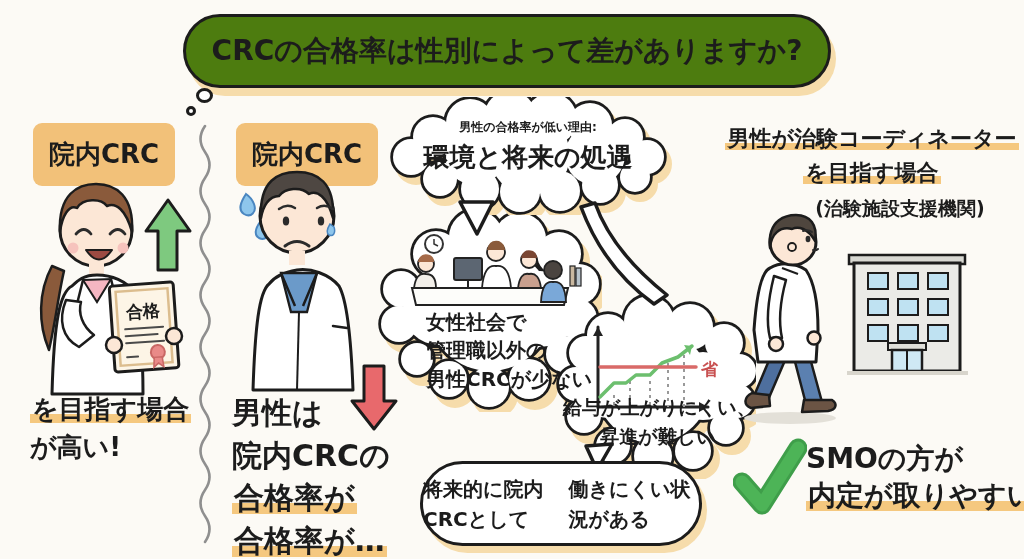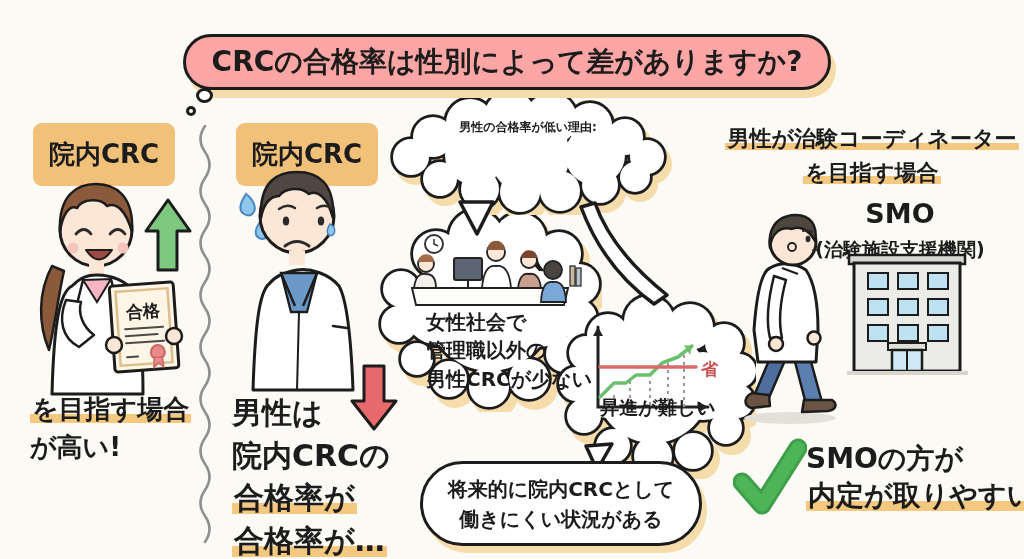--- a/index.html
+++ b/index.html
@@ -8,26 +8,26 @@
     --chart-line-green:#6cbf6e; --chart-line-red:#d96a68;
     --ink:#1c1c1c; --skin:#fce7d6; --bg:#fcfaf5;
   }
   *{margin:0;padding:0;box-sizing:border-box;}
   body{font-family:"DejaVu Sans",sans-serif;background:#fff;}
   .canvas{position:relative;width:1024px;height:559px;background:var(--bg);overflow:hidden;color:var(--ink);}
   .abs{position:absolute;}
   .nowrap{white-space:nowrap;}
   .tag{background:var(--highlight);border-radius:9px;padding:14px 16px;font-size:26px;font-weight:700;display:inline-block;}
   .ul{background-image:linear-gradient(transparent 66%,var(--underline) 66%,var(--underline) 96%,transparent 96%);padding:0 2px;}
-  .title-bubble{left:183px;top:14px;width:648px;height:56px;background:#fca5a5;border:3.5px solid var(--ink);
-    border-radius:44px;box-shadow:5px 8px 0 var(--bubble-shadow);display:flex;align-items:center;justify-content:center;z-index:4;margin-top:20px;}
+  .title-bubble{left:183px;top:14px;width:648px;height:74px;background:#4d7c0f;border:3.5px solid var(--ink);
+    border-radius:44px;box-shadow:5px 8px 0 var(--bubble-shadow);display:flex;align-items:center;justify-content:center;z-index:4;}
   .title-bubble span{font-size:28px;font-weight:700;letter-spacing:0px;}
   .bubble-dot{background:#fff;border:3px solid var(--ink);border-radius:50%;z-index:4;}
   .future-bubble{left:420px;top:461px;width:282px;height:85px;background:#fff;border:3.5px solid var(--ink);
-    border-radius:46px;box-shadow:5px 7px 0 var(--bubble-shadow);display:flex;flex-direction:column;align-items:center;justify-content:center;z-index:4;}
+    border-radius:46px;box-shadow:5px 7px 0 var(--bubble-shadow);display:flex;flex-direction:row;align-items:center;justify-content:center;z-index:4;}
   .future-bubble div{font-size:20px;font-weight:700;line-height:1.5;}
   .cloud-shadow{fill:var(--bubble-shadow);stroke:var(--bubble-shadow);stroke-width:6;}
   .cloud-stroke{fill:#fff;stroke:var(--ink);stroke-width:5.5;}
   .cloud-fill{fill:#fff;stroke:none;}
   .caption{font-weight:700;line-height:1.5;z-index:5;}
   .z2{z-index:2;} .z3{z-index:3;} .z5{z-index:5;}
   svg{display:block;}
   svg text{font-family:"DejaVu Sans",sans-serif;}
 </style>
 </head>
@@ -157,27 +157,29 @@
   </svg>
 
   <svg class="abs z3" style="left:0;top:0;" width="1024" height="559" viewBox="0 0 1024 559">
     <path d="M460,202 L477,234 L493,202 Z" fill="#fff" stroke="var(--ink)" stroke-width="3.5" stroke-linejoin="round"></path>
     <path d="M581,207 C597,250 622,281 654,304 L667,295 C633,268 607,237 595,203 Z" fill="#fff" stroke="var(--ink)" stroke-width="3.5" stroke-linejoin="round"></path>
     <path d="M586,446 L597,470 L612,444 Z" fill="#fff" stroke="var(--ink)" stroke-width="3.5" stroke-linejoin="round"></path>
   </svg>
 
   <div class="abs caption nowrap z5" style="left:398px;top:118px;width:260px;text-align:center;">
     <div style="font-size:12px;">男性の合格率が低い理由:</div>
+    <div style="font-size:26px;margin-top:2px;">環境と将来の処遇</div>
   </div>
   <div class="abs caption nowrap z5" style="left:406px;top:308px;font-size:20px;line-height:1.42;margin-left:20px;">
     <div>女性社会で</div>
     <div>管理職以外の</div>
     <div>男性CRCが少ない</div>
   </div>
   <div class="abs caption nowrap z5" style="left:563px;top:393px;width:190px;text-align:center;font-size:19px;line-height:1.55;">
+    <div>給与が上がりにくい、</div>
     <div>昇進が難しい</div>
   </div>
 
   <div class="abs future-bubble">
     <div>将来的に院内CRCとして</div>
     <div>働きにくい状況がある</div>
   </div>
 
   <div class="abs z5 tag" style="left:33px;top:123px;">
     <span>院内CRC</span>
@@ -249,21 +251,20 @@
     <div><span class="ul">合格率が</span></div>
     <div><span class="ul">合格率が…</span></div>
   </div>
 
   <div class="abs caption nowrap z5" style="left:722px;top:122px;width:300px;text-align:center;font-size:22px;line-height:1.55;">
     <div><span class="ul">男性が治験コーディネーター</span></div>
     <div><span class="ul">を目指す場合</span></div>
   </div>
 
   <div class="abs caption nowrap z5" style="left:780px;top:194px;width:240px;text-align:center;">
-    <div style="font-size:27px;">SMO</div>
     <div style="font-size:19px;">(治験施設支援機関)</div>
   </div>
 
   <svg class="abs z5" style="left:740px;top:210px;" width="105" height="218" viewBox="0 0 105 218">
     <ellipse cx="50" cy="208" rx="46" ry="6" fill="#e3e0d8"></ellipse>
     <path d="M30,148 L46,148 L28,190 L14,186 Z" fill="#4e6f9e" stroke="var(--ink)" stroke-width="2.5" stroke-linejoin="round"></path>
     <path d="M12,183 C4,187 3,195 11,198 L30,196 L29,185 Z" fill="#6b5444" stroke="var(--ink)" stroke-width="2.5" stroke-linejoin="round"></path>
     <path d="M54,148 L70,148 L82,192 L66,194 Z" fill="#5b80b0" stroke="var(--ink)" stroke-width="2.5" stroke-linejoin="round"></path>
     <path d="M64,190 L92,190 C98,194 96,200 88,201 L62,202 Z" fill="#6b5444" stroke="var(--ink)" stroke-width="2.5" stroke-linejoin="round"></path>
     <path d="M30,58 C20,62 16,92 14,120 L18,152 L76,152 L78,120 C78,95 74,72 66,60 C54,52 40,52 30,58 Z" fill="#fff" stroke="var(--ink)" stroke-width="3" stroke-linejoin="round"></path>

